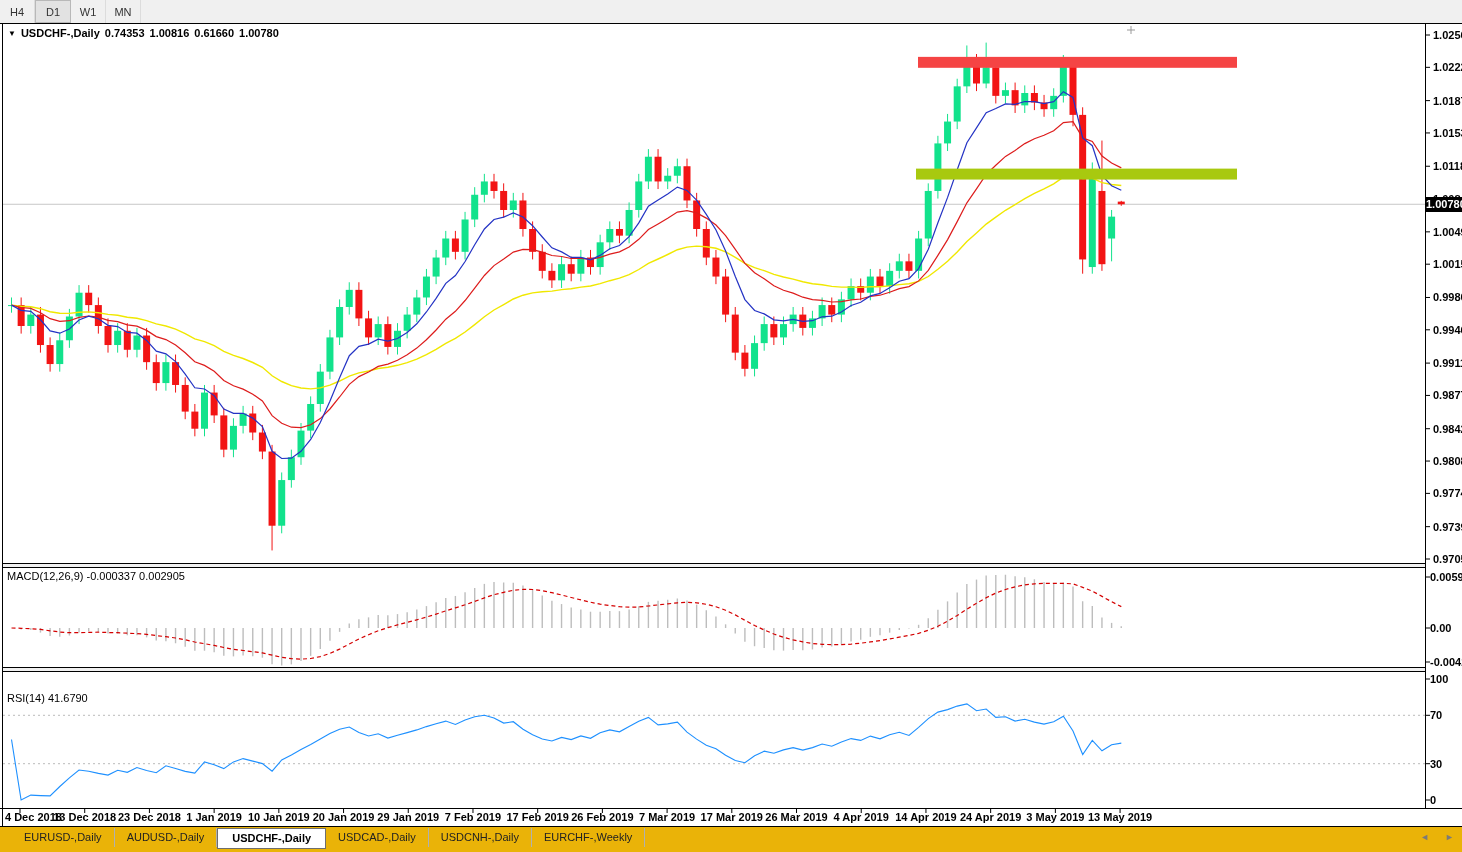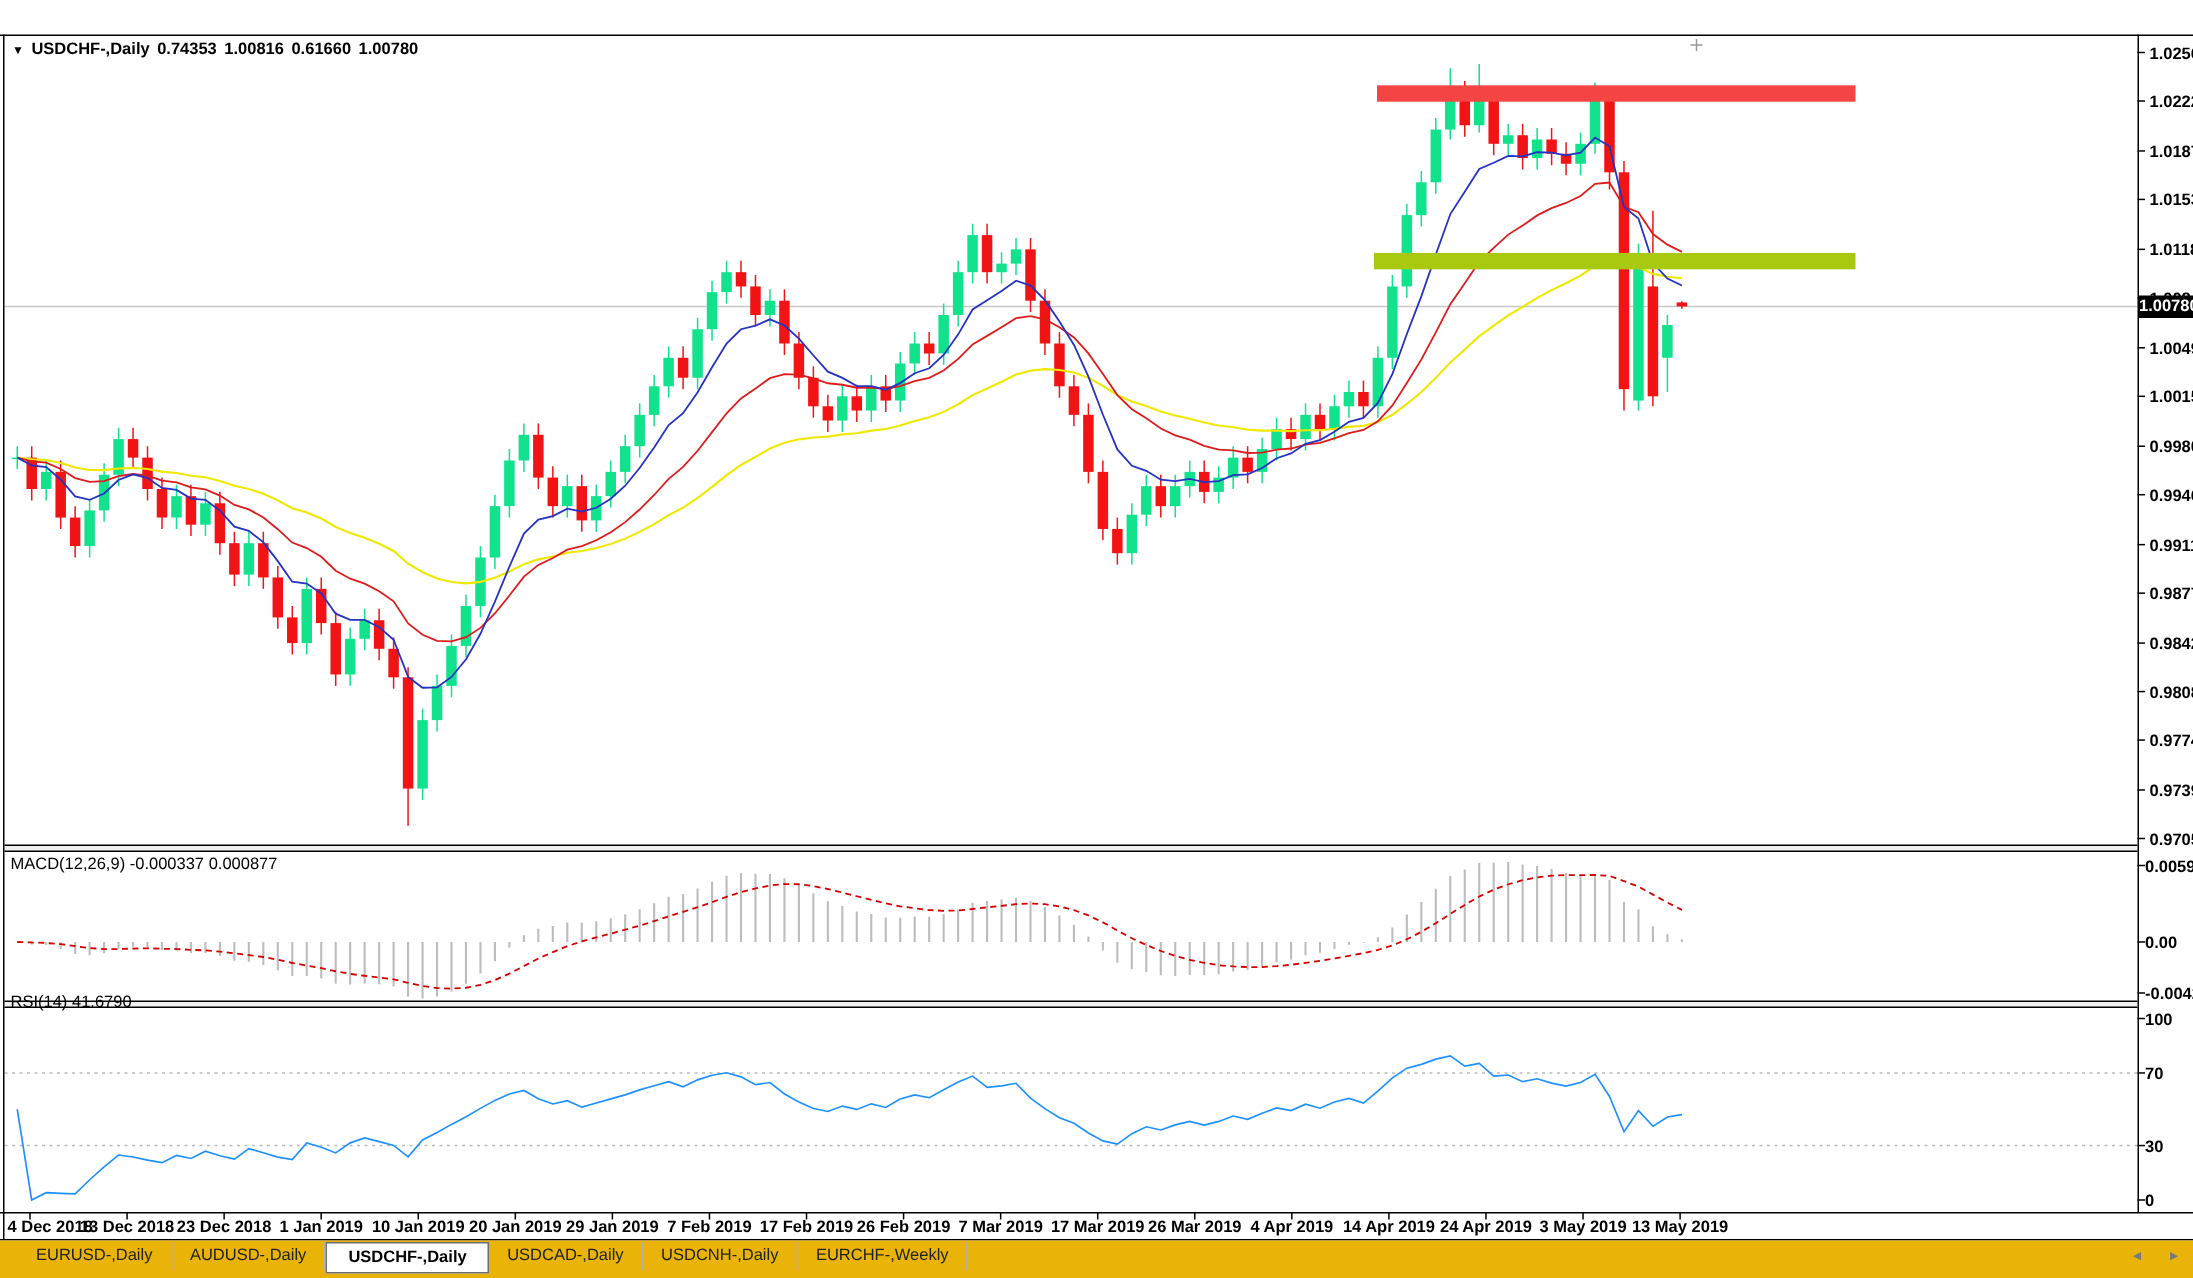--- a/index.html
+++ b/index.html
@@ -11,37 +11,43 @@
   .tf-btn{display:flex;align-items:center;justify-content:center;min-width:34px;
           font-size:11px;color:#333;border-right:1px solid #dcdcdc;cursor:default;}
   .tf-btn.active{background:#e2e2e2;border:1px solid #b8b8b8;border-right:1px solid #b8b8b8;}
   
   #gfx{position:absolute;left:0;top:0;z-index:1;}
   
   .overlay{position:absolute;z-index:3;font-size:11px;font-weight:700;color:#000;white-space:nowrap;}
   #chart-title{left:8px;top:27px;display:flex;gap:5px;align-items:center;}
   #chart-title .dd{font-size:8px;position:relative;top:0px;}
   #macd-label{left:7px;top:570px;}
-  #rsi-label{left:7px;top:662px;}
+  #rsi-label{left:7px;top:692px;}
   #price-badge{position:absolute;left:1426px;top:197px;width:36px;height:15px;background:#000;
                color:#fff;font-size:11px;font-weight:700;line-height:15px;text-align:center;z-index:4;}
   
   #tabbar{position:absolute;left:0;top:827px;width:1462px;height:25px;background:#eab308;
           display:flex;align-items:flex-start;padding-left:12px;box-sizing:border-box;z-index:5;}
   .chart-tab{margin-top:1px;padding:3px 12px 3px 12px;font-size:11px;color:#222;
              border-right:1px solid #b0b0b0;cursor:default;line-height:13px;}
   .chart-tab.active{background:#fff;border:1px solid #6e6e6e;font-weight:700;color:#000;padding:3px 14px;}
   #tab-scroll{position:absolute;right:8px;top:833px;display:flex;gap:16px;color:#7a7a7a;
               font-size:9px;line-height:9px;z-index:6;}
   #tab-scroll span{cursor:default;}
 </style>
 </head>
 <body>
 
 <div id="page">
+  <div id="toolbar">
+      <div class="tf-btn">H4</div>
+      <div class="tf-btn active">D1</div>
+      <div class="tf-btn">W1</div>
+      <div class="tf-btn">MN</div>
+    </div>
 
   <svg id="gfx" width="1462" height="852">
       <defs>
         <clipPath id="clipMain">
           <rect x="3" y="24" width="1422" height="539"></rect>
         </clipPath>
         <clipPath id="clipMacd">
           <rect x="3" y="568" width="1422" height="99"></rect>
         </clipPath>
         <clipPath id="clipRsi">
@@ -519,21 +525,21 @@
     <span>USDCHF-,Daily</span>
     <span>0.74353</span>
     <span>1.00816</span>
     <span>0.61660</span>
     <span>1.00780</span>
   </div>
 
   <div id="macd-label" class="overlay" style="font-weight:400">
     <span>MACD(12,26,9)</span>
     <span>-0.000337</span>
-    <span>0.000877</span>
+    <span>0.002905</span>
   </div>
 
   <div id="rsi-label" class="overlay" style="font-weight:400">
     <span>RSI(14)</span>
     <span>41.6790</span>
   </div>
 
   <div id="price-badge">1.00780</div>
 
   <div id="tabbar">

